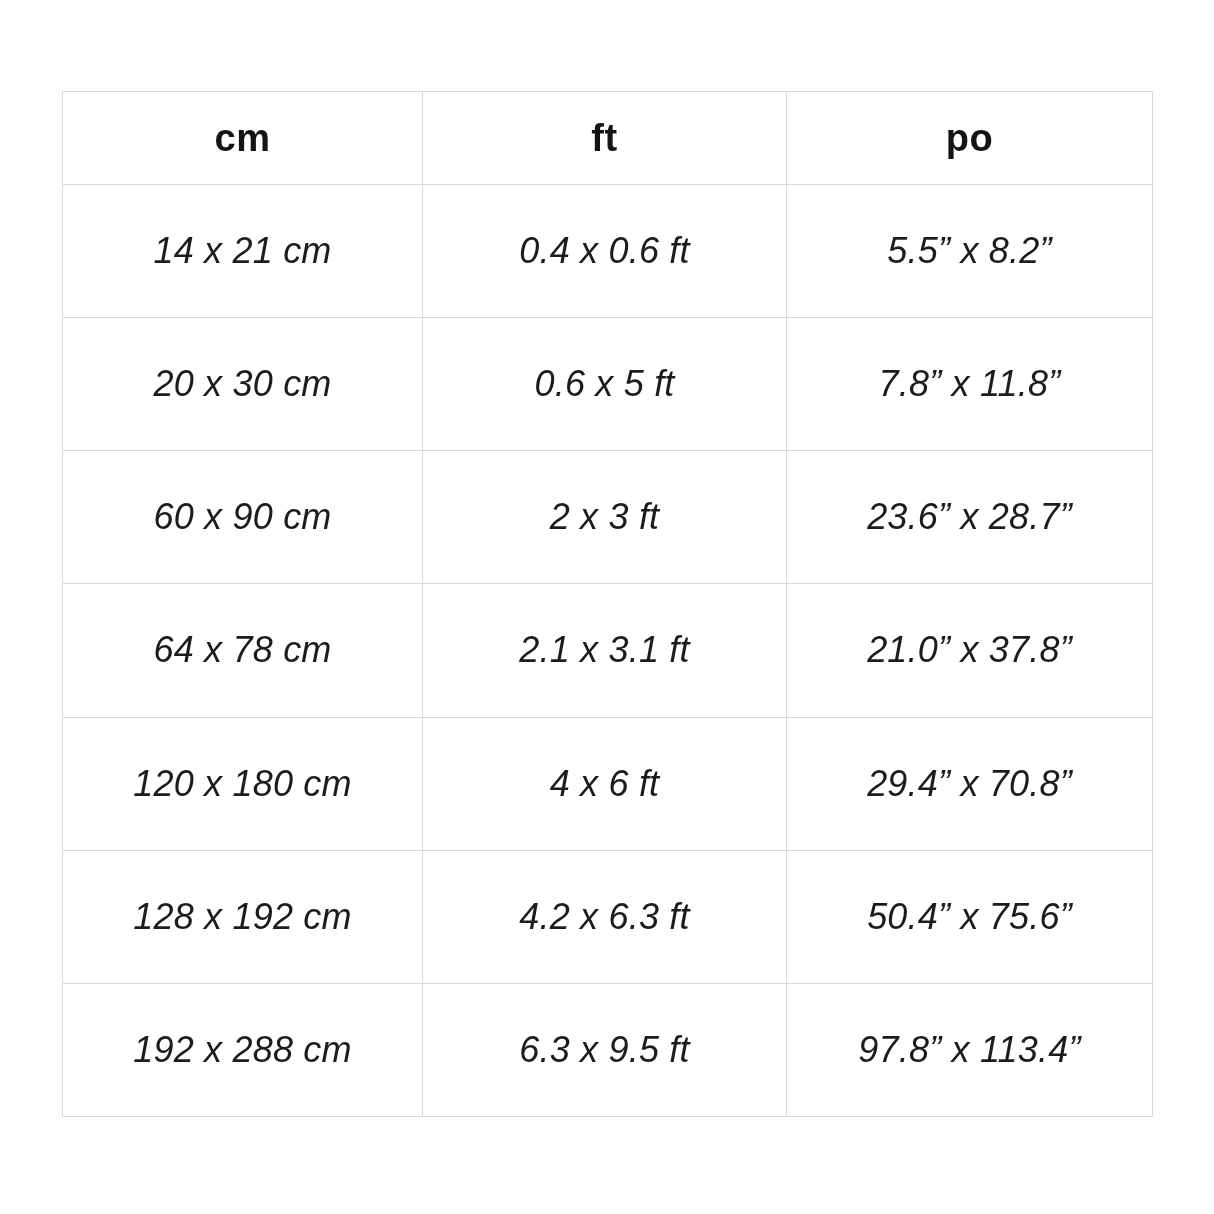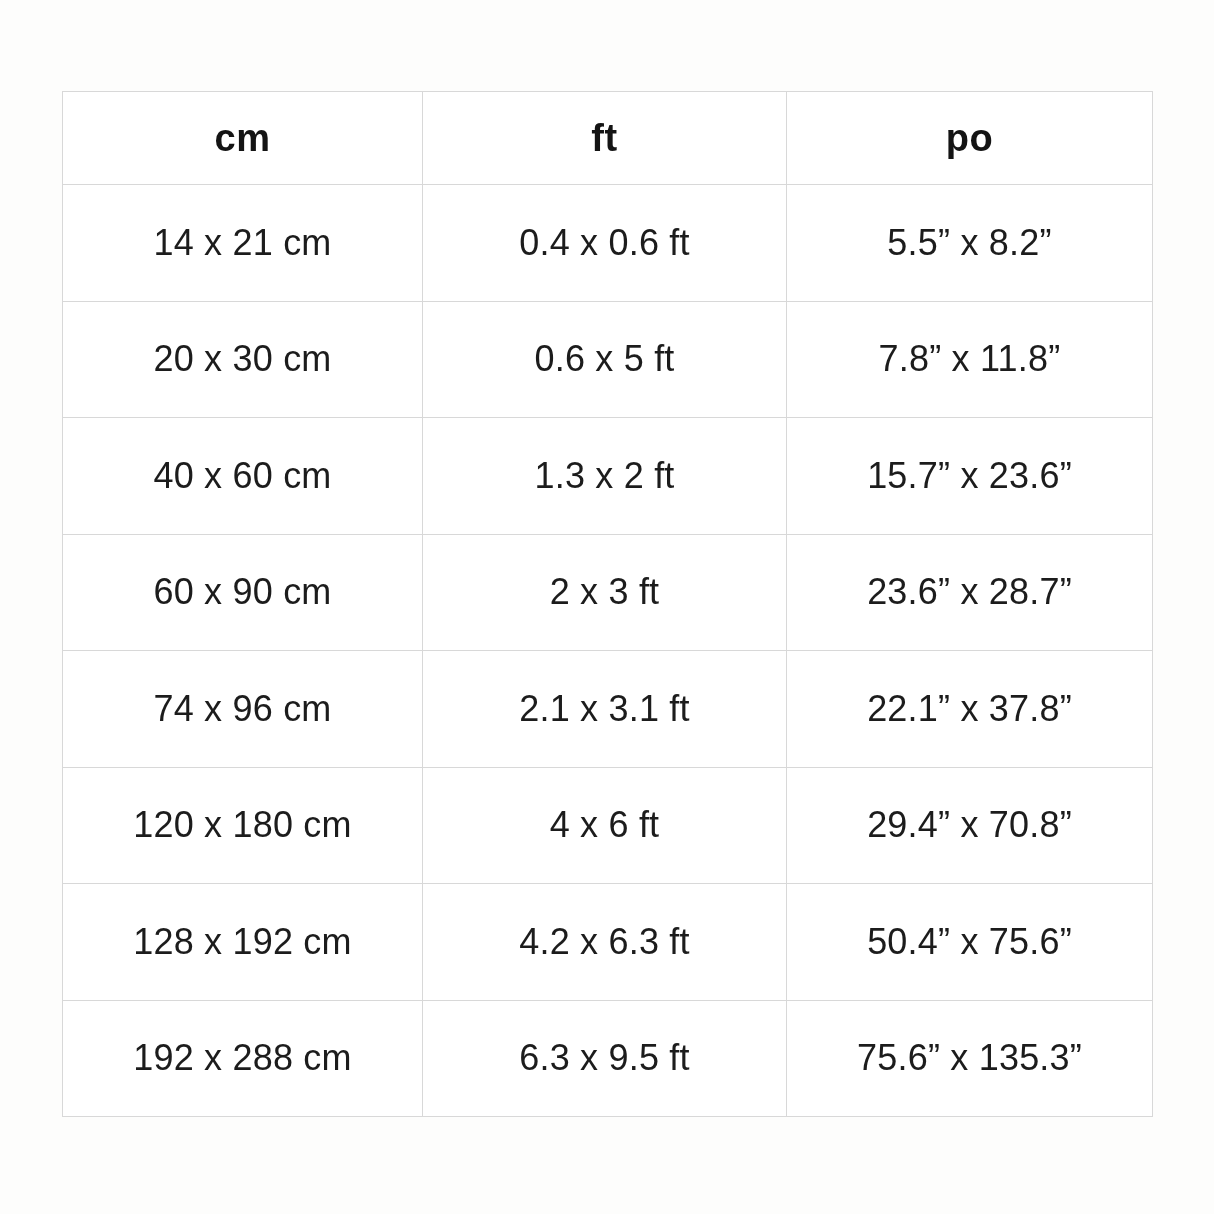--- a/index.html
+++ b/index.html
@@ -57,20 +57,21 @@
     letter-spacing: 0.5px;
     color: #141414;
   }
 
   table.size-table tbody td {
     height: 94px;
     font-size: 36px;
     font-weight: 400;
     color: #1c1c1c;
     letter-spacing: 0.2px;
+    font-style: italic;
   }
 </style>
 </head>
 <body>
 
 <div class="sheet">
   <div class="table-wrap">
     <table class="size-table">
       <colgroup>
         <col class="col-cm">
@@ -89,45 +90,40 @@
           <td>14 x 21 cm</td>
           <td>0.4 x 0.6 ft</td>
           <td>5.5” x 8.2”</td>
         </tr>
         <tr>
           <td>20 x 30 cm</td>
           <td>0.6 x 5 ft</td>
           <td>7.8” x 11.8”</td>
         </tr>
         <tr>
-          <td>40 x 60 cm</td>
-          <td>1.3 x 2 ft</td>
-          <td>15.7” x 23.6”</td>
-        </tr>
-        <tr>
           <td>60 x 90 cm</td>
           <td>2 x 3 ft</td>
           <td>23.6” x 28.7”</td>
         </tr>
         <tr>
-          <td>74 x 96 cm</td>
+          <td>64 x 78 cm</td>
           <td>2.1 x 3.1 ft</td>
-          <td>22.1” x 37.8”</td>
+          <td>21.0” x 37.8”</td>
         </tr>
         <tr>
           <td>120 x 180 cm</td>
           <td>4 x 6 ft</td>
           <td>29.4” x 70.8”</td>
         </tr>
         <tr>
           <td>128 x 192 cm</td>
           <td>4.2 x 6.3 ft</td>
           <td>50.4” x 75.6”</td>
         </tr>
         <tr>
           <td>192 x 288 cm</td>
           <td>6.3 x 9.5 ft</td>
-          <td>75.6” x 135.3”</td>
+          <td>97.8” x 113.4”</td>
         </tr>
       </tbody>
     </table>
   </div>
 </div>
 
 </body></html>

